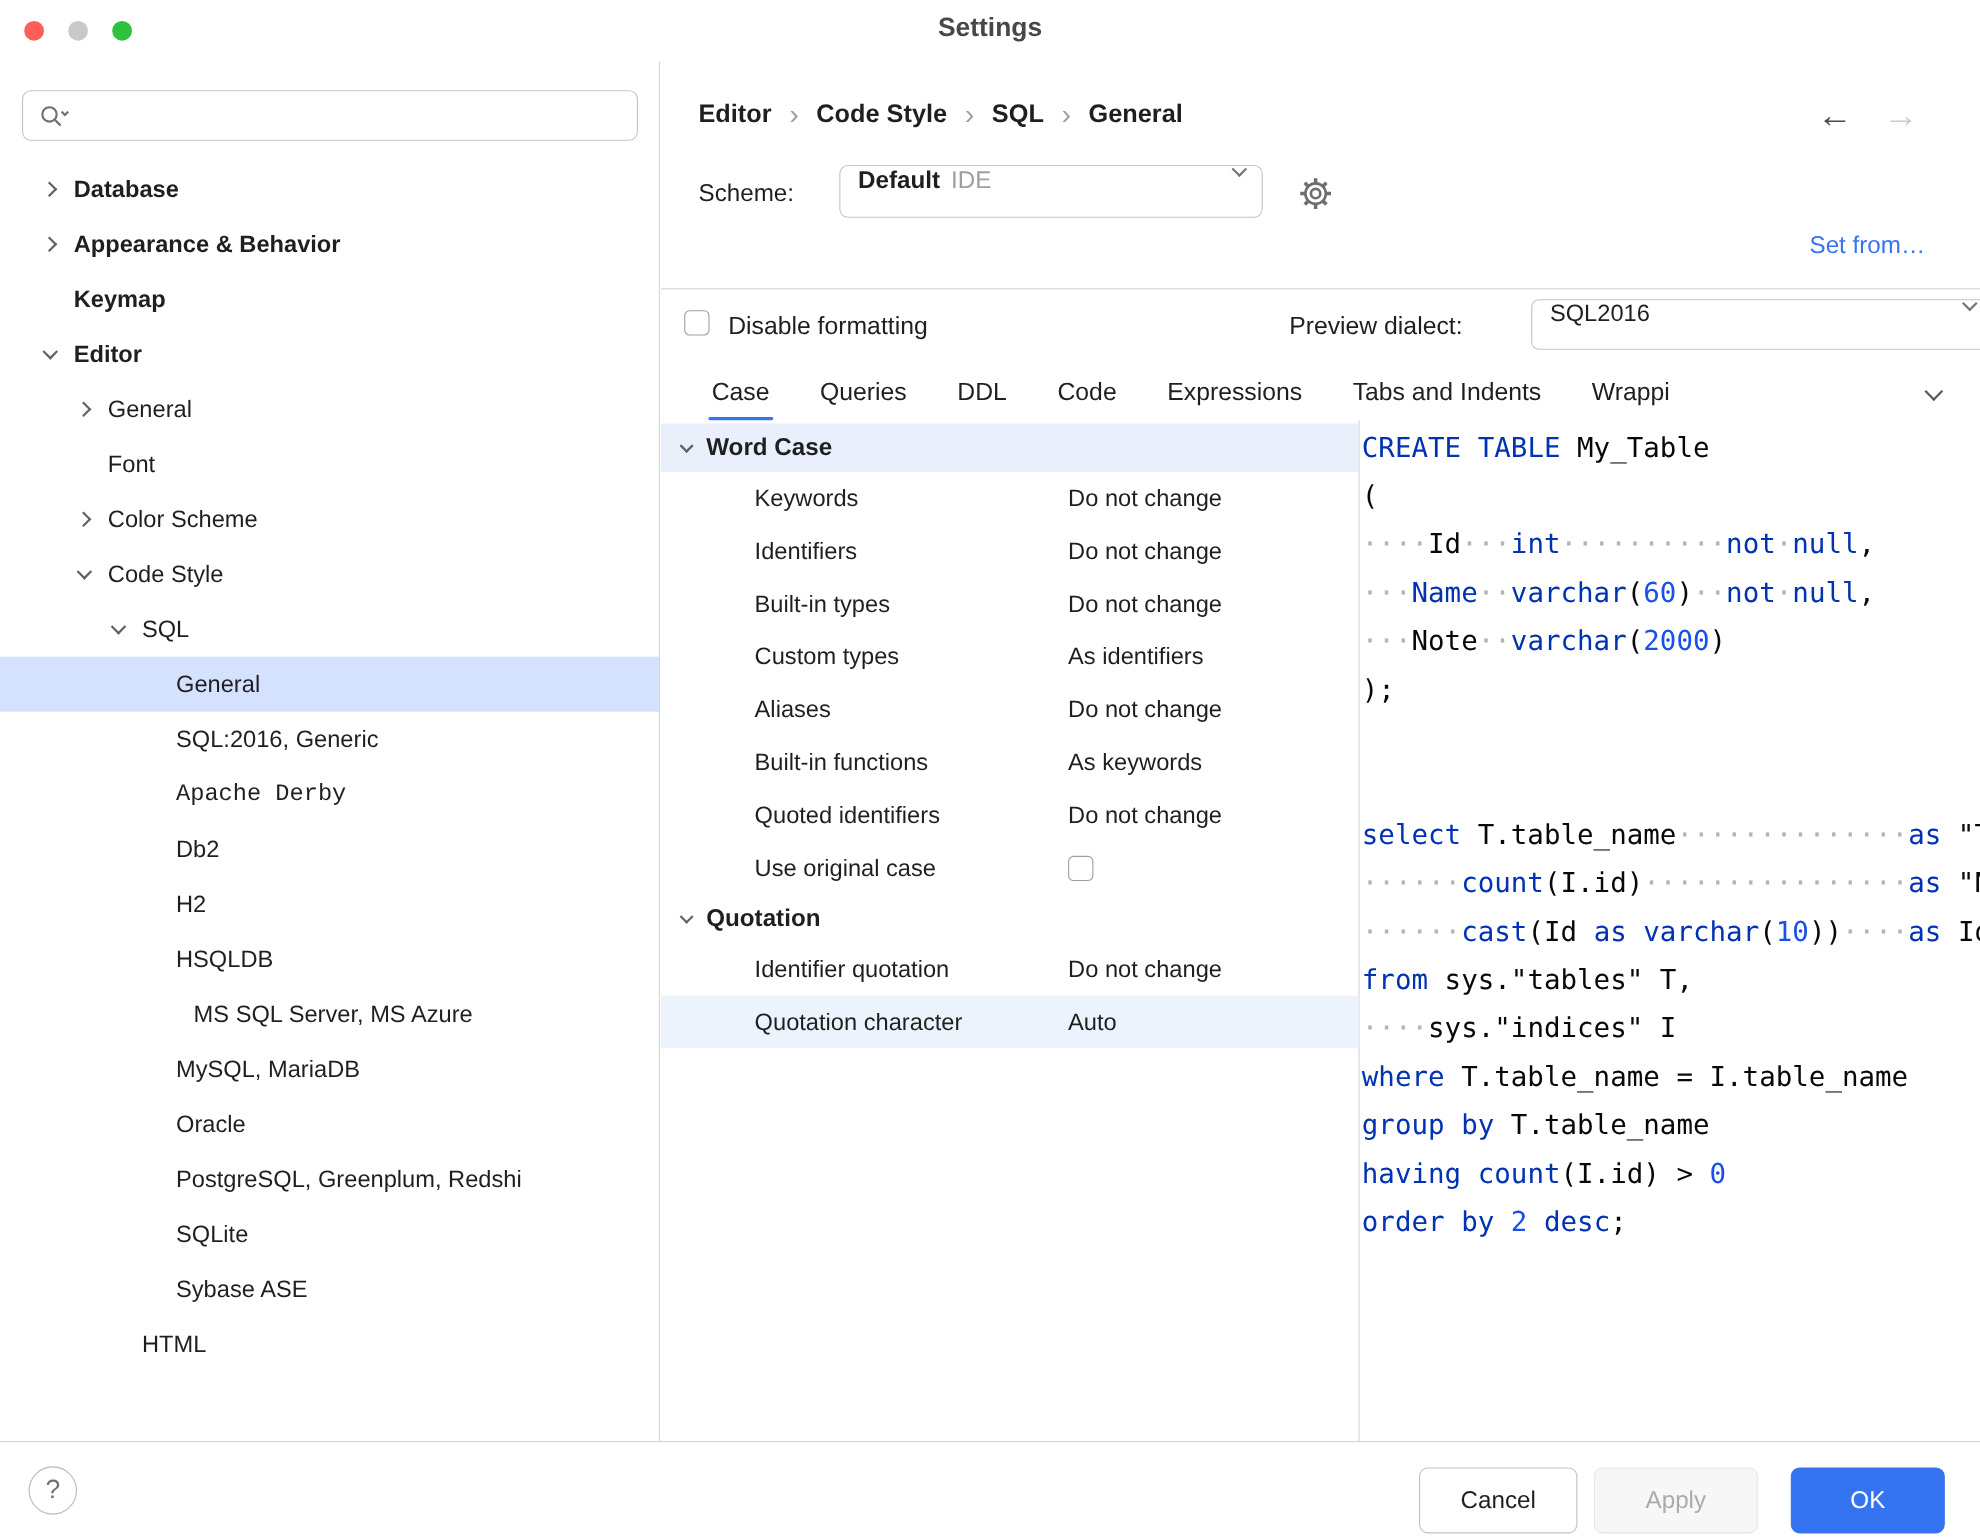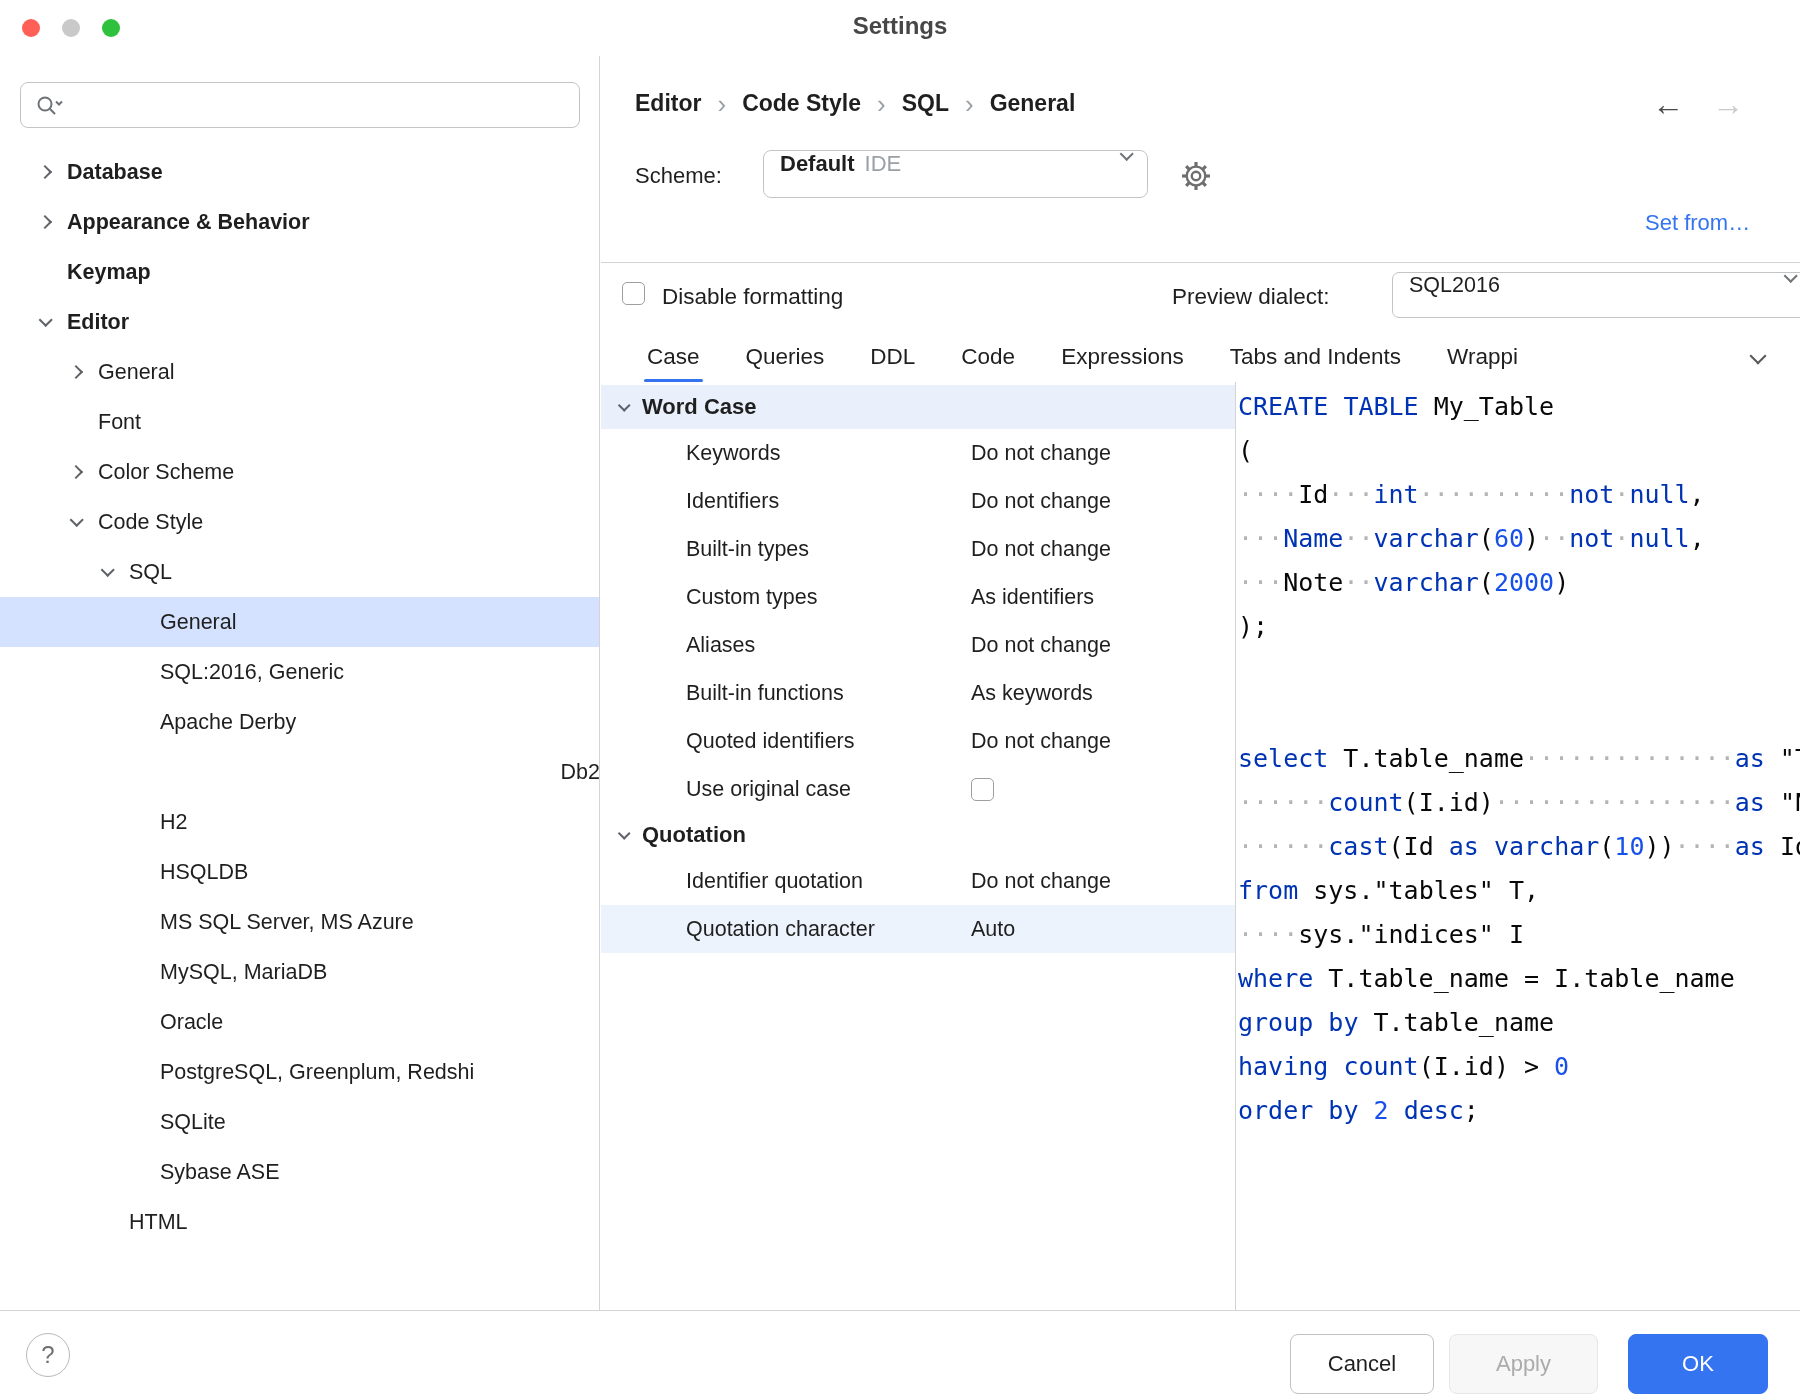--- a/index.html
+++ b/index.html
@@ -150,37 +150,37 @@
         <span>SQL</span>
       </div>
       <div class="titem sel" style="padding-left: 133px;">
         <span class="chev h"></span>
         <span>General</span>
       </div>
       <div class="titem" style="padding-left: 133px;">
         <span class="chev h"></span>
         <span>SQL:2016, Generic</span>
       </div>
-      <div class="titem" style="padding-left: 133px;">
+      <div class="titem" style="padding-left: 133px; font-family: Liberation Mono, monospace;">
         <span class="chev h"></span>
         <span>Apache Derby</span>
       </div>
-      <div class="titem" style="padding-left: 133px; justify-content: flex-end;">
+      <div class="titem" style="padding-left: 133px;">
         <span class="chev h"></span>
         <span>Db2</span>
       </div>
       <div class="titem" style="padding-left: 133px;">
         <span class="chev h"></span>
         <span>H2</span>
       </div>
       <div class="titem" style="padding-left: 133px;">
         <span class="chev h"></span>
         <span>HSQLDB</span>
       </div>
-      <div class="titem" style="padding-left: 133px;">
+      <div class="titem" style="padding-left: 133px; margin-left: 16px;">
         <span class="chev h"></span>
         <span>MS SQL Server, MS Azure</span>
       </div>
       <div class="titem" style="padding-left: 133px;">
         <span class="chev h"></span>
         <span>MySQL, MariaDB</span>
       </div>
       <div class="titem" style="padding-left: 133px;">
         <span class="chev h"></span>
         <span>Oracle</span>

